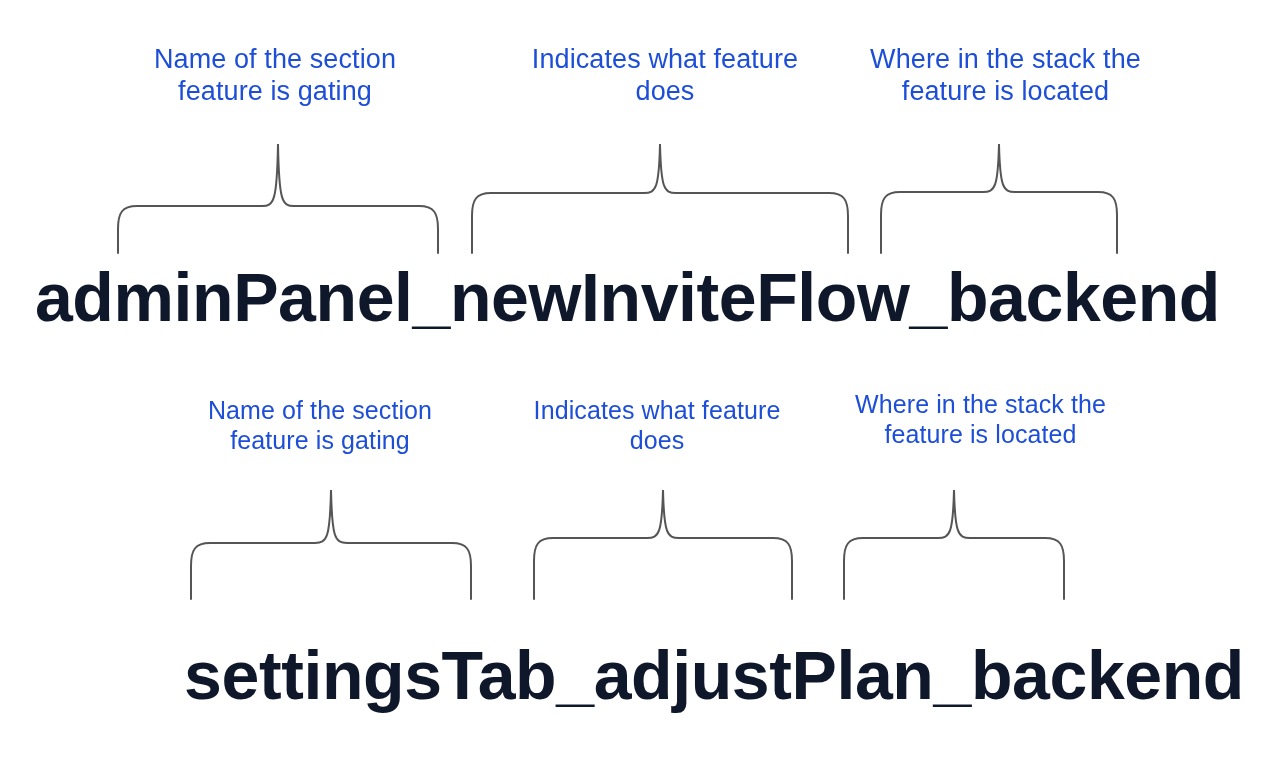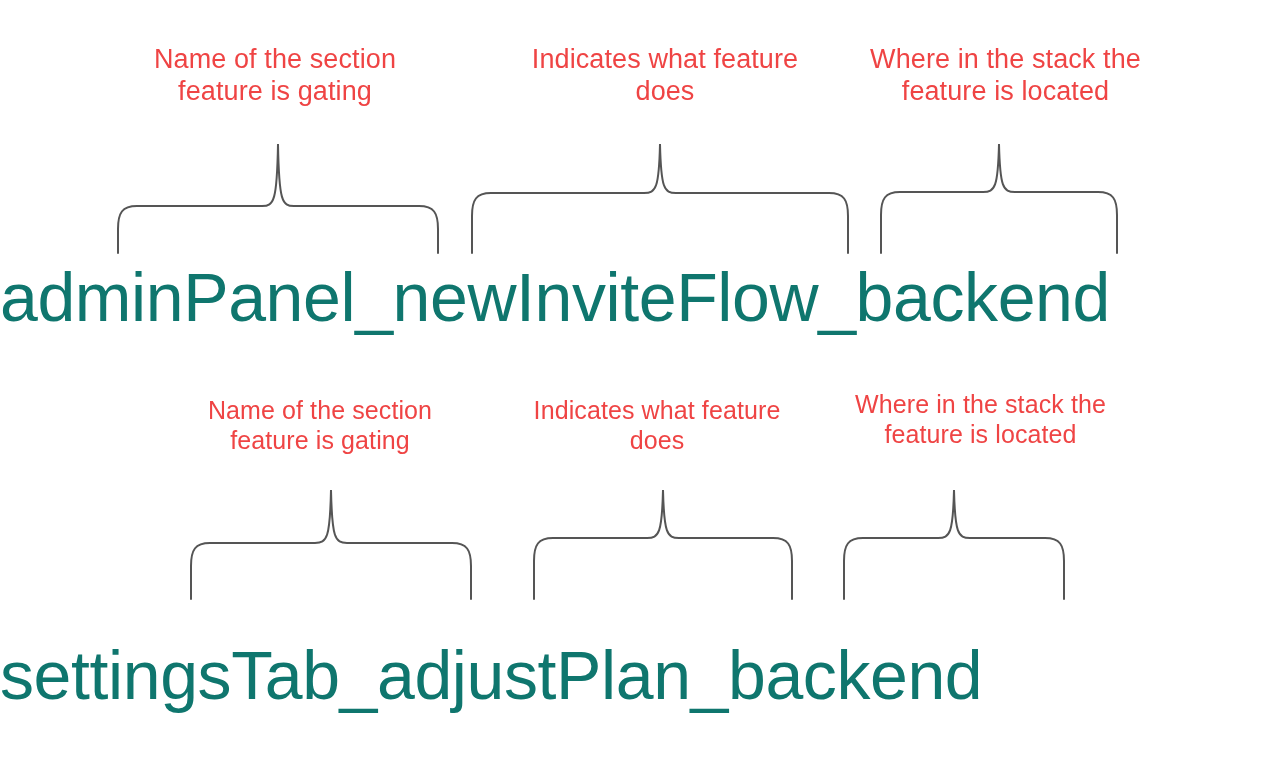--- a/index.html
+++ b/index.html
@@ -19,37 +19,37 @@
     position: absolute;
     left: 0; top: 0;
     width: 1284px;
     height: 758px;
   }
 
   
   .caption {
     position: absolute;
     text-align: center;
-    color: #ef4444;
+    color: #1d4ed8;
     font-family: "Liberation Sans", sans-serif;
     font-weight: 400;
     line-height: 1.18;
     white-space: pre-line;
     letter-spacing: 0.1px;
   }
   .caption.row1 { font-size: 27px; }
   .caption.row2 { font-size: 25px; }
 
   
   .identifier {
     position: absolute;
-    text-align: left;
-    color: #0f766e;
+    text-align: right;
+    color: #0f172a;
     font-family: "Liberation Sans", sans-serif;
-    font-weight: 400;
+    font-weight: 700;
     white-space: pre;
   }
   .identifier.big { font-size: 68px; letter-spacing: -0.4px; }
 
   
   .brace {
     position: absolute;
   }
   .brace svg {
     display: block;

